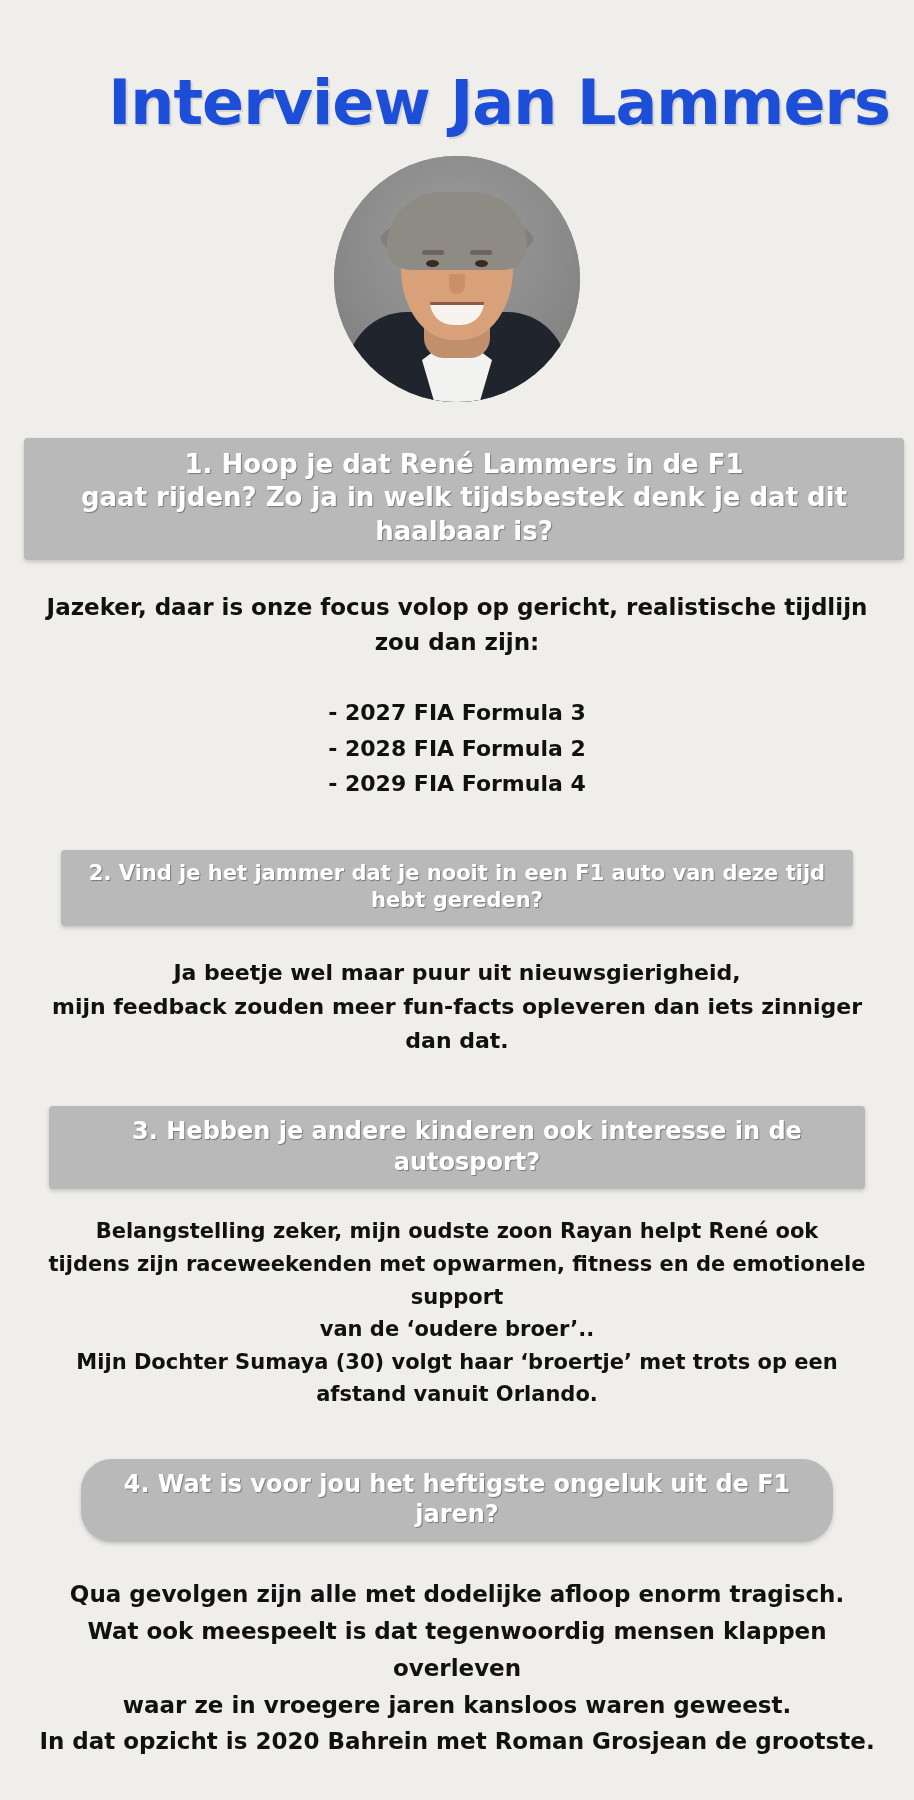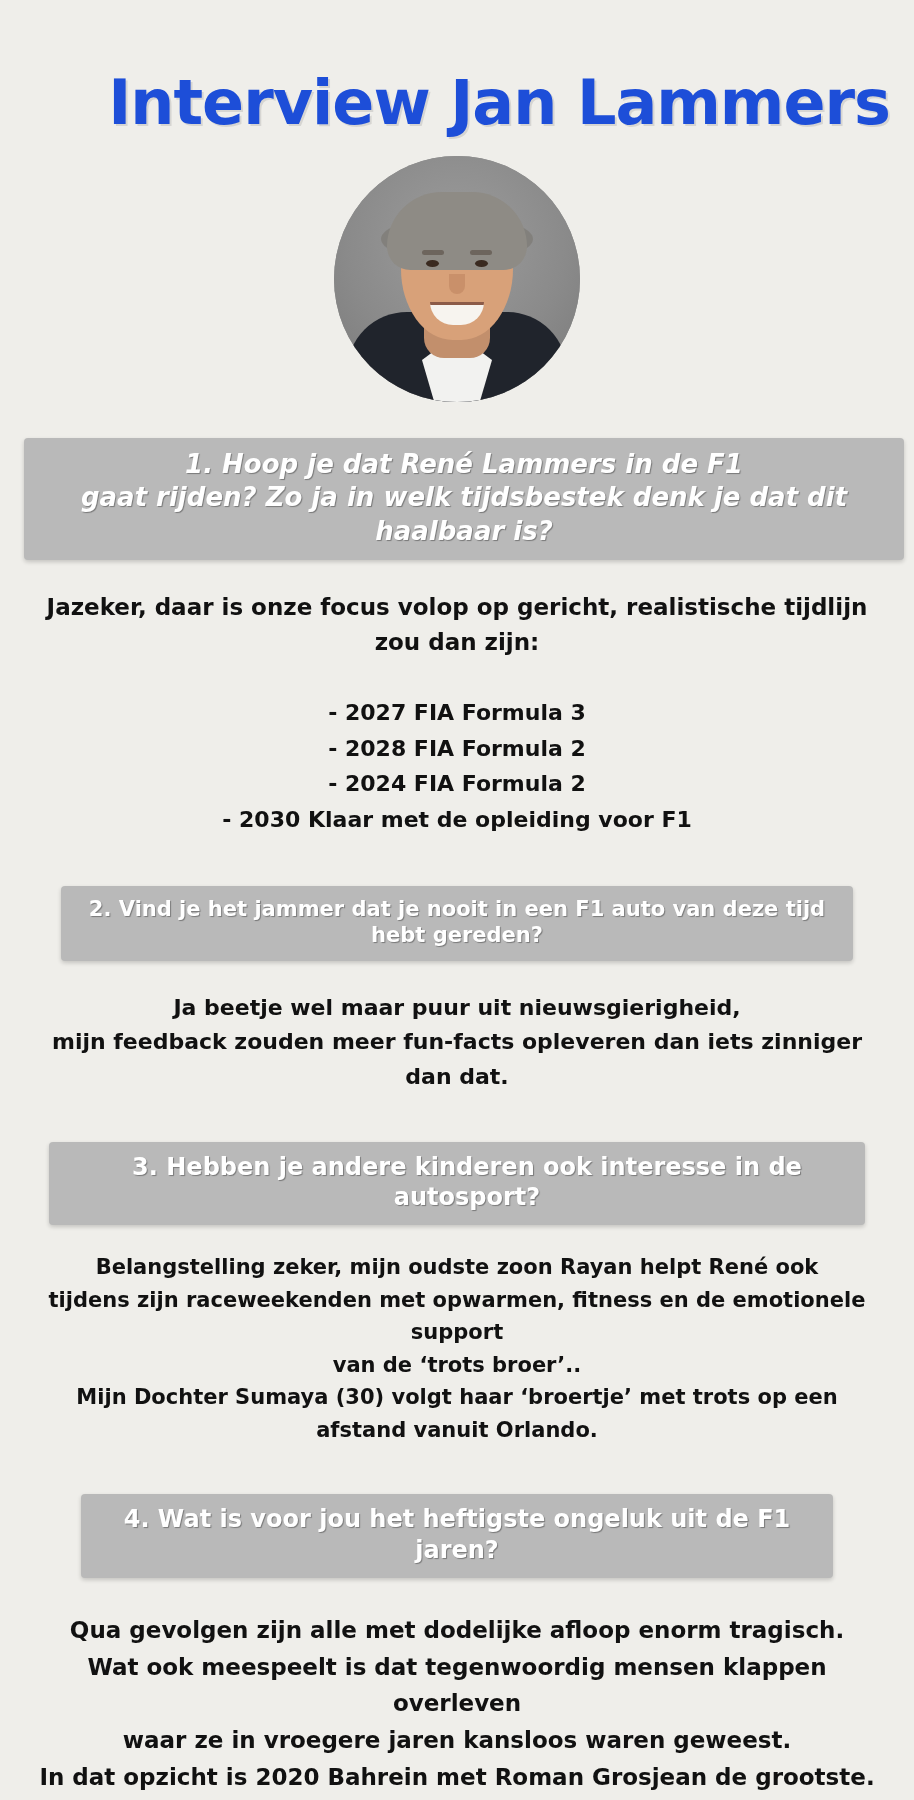--- a/index.html
+++ b/index.html
@@ -156,25 +156,25 @@
     background: #b9b9b9;
     color: #ffffff;
     font-weight: bold;
     text-align: center;
     padding: 10px 18px 12px;
     line-height: 1.28;
     box-shadow: 0 2px 4px rgba(0,0,0,.18);
     text-shadow: 1px 1px 1px rgba(0,0,0,.35);
     border-radius: 4px;
   }
-  .q-band.wide   { width: 844px; font-size: 26px; font-style: italic; }
+  .q-band.wide   { width: 844px; font-size: 26px; }
   .q-band.q1     { margin-top: 36px; }
   .q-band.q2     { width: 756px; font-size: 21px; }
   .q-band.q3     { width: 760px; font-size: 24px; padding-left: 38px; }
-  .q-band.q4     { width: 716px; font-size: 24px; }
+  .q-band.q4     { width: 716px; font-size: 24px; border-radius: 31px; }
 
   .answer {
     text-align: center;
     color: #111111;
     font-weight: bold;
     font-size: 22px;
     line-height: 1.55;
     margin: 24px auto 0;
     max-width: 840px;
   }
@@ -217,42 +217,41 @@
     <div>1. Hoop je dat René Lammers in de F1</div>
     <div>gaat rijden? Zo ja in welk tijdsbestek denk je dat dit haalbaar is?</div>
   </div>
 
   <div class="answer a1-intro">Jazeker, daar is onze focus volop op gericht, realistische tijdlijn zou dan zijn:</div>
 
   <div class="answer">
     <div class="list">
       <div>- 2027 FIA Formula 3</div>
       <div>- 2028 FIA Formula 2</div>
-      <div>- 2024 FIA Formula 2</div>
-      <div>- 2030 Klaar met de opleiding voor F1</div>
+      <div>- 2029 FIA Formula 4</div>
     </div>
   </div>
 
   <div class="spacer-md"></div>
 
   <div class="q-band q2">2. Vind je het jammer dat je nooit in een F1 auto van deze tijd hebt gereden?</div>
 
   <div class="answer a2">
     <div>Ja beetje wel maar puur uit nieuwsgierigheid,</div>
     <div>mijn feedback zouden meer fun-facts opleveren dan iets zinniger dan dat.</div>
   </div>
 
   <div class="spacer-md"></div>
 
   <div class="q-band q3">3. Hebben je andere kinderen ook interesse in de autosport?</div>
 
   <div class="answer a3">
     <div>Belangstelling zeker, mijn oudste zoon Rayan helpt René ook</div>
     <div>tijdens zijn raceweekenden met opwarmen, fitness en de emotionele support</div>
-    <div>van de ‘trots broer’..</div>
+    <div>van de ‘oudere broer’..</div>
     <div>Mijn Dochter Sumaya (30) volgt haar ‘broertje’ met trots op een afstand vanuit Orlando.</div>
   </div>
 
   <div class="spacer-md"></div>
 
   <div class="q-band q4">4. Wat is voor jou het heftigste ongeluk uit de F1 jaren?</div>
 
   <div class="answer a4">
     <div>Qua gevolgen zijn alle met dodelijke afloop enorm tragisch.</div>
     <div>Wat ook meespeelt is dat tegenwoordig mensen klappen overleven</div>

